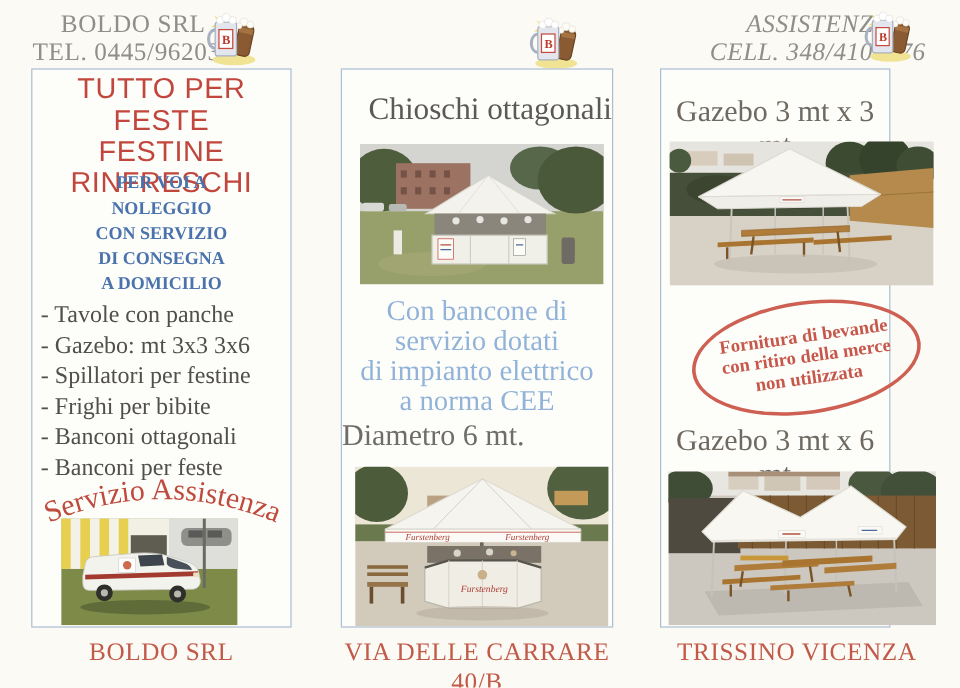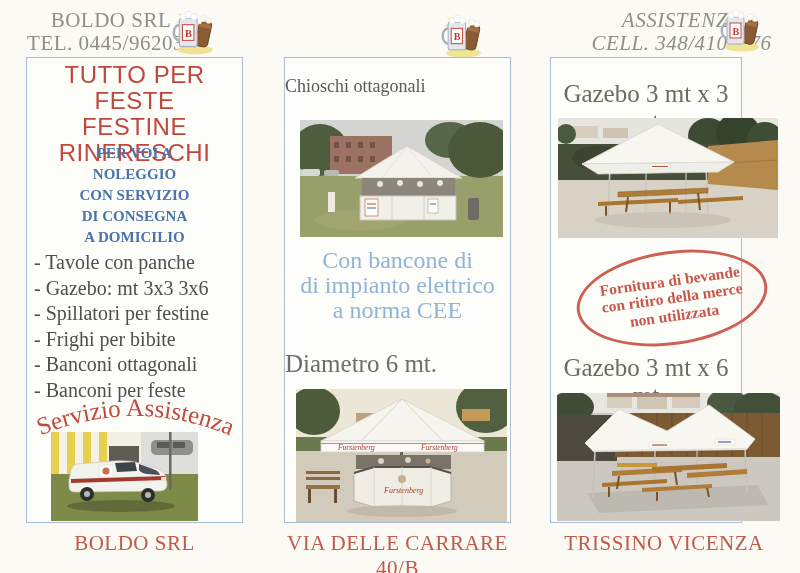--- a/index.html
+++ b/index.html
@@ -35,22 +35,22 @@
     font-weight:bold; font-size:15px; line-height:21px; color:#4a72ac;
   }
   .rentlist {
     position:absolute; top:192px; left:7px; width:205px;
     font-size:20px; line-height:25.5px; color:#514f4b;
   }
   .arc-svg { position:absolute; left:0px; top:334px; }
   .photo { position:absolute; }
 
   .c-title {
-    position:absolute; left:0; width:100%; text-align:left;
-    font-size:18px; color:#5b5955;
+    position:absolute; left:0; width:100%; text-align:right;
+    font-size:26px; color:#5b5955;
   }
   .c-desc {
     position:absolute; top:190px; left:0; width:100%; text-align:center;
     font-size:24px; line-height:25px; color:#92b3d9;
   }
   .c-diam {
     position:absolute; top:292px; left:0; width:100%; text-align:left;
     font-size:25px; color:#6f6d69;
   }
   .g-title {
@@ -215,20 +215,21 @@
     <rect x="65" y="79" width="13" height="17" fill="#fdfdf8" stroke="#cc4444" stroke-width="0.6"></rect>
     <line x1="67" y1="84" x2="76" y2="84" stroke="#b05040" stroke-width="1"></line>
     <line x1="67" y1="88" x2="76" y2="88" stroke="#4a6aa0" stroke-width="1"></line>
     <rect x="128" y="79" width="10" height="14" fill="#fdfdf8" stroke="#8a8a80" stroke-width="0.5"></rect>
     <line x1="130" y1="84" x2="136" y2="84" stroke="#4a6aa0" stroke-width="1"></line>
     <rect x="168" y="78" width="11" height="22" rx="2" fill="#6e6a64"></rect>
     <rect x="28" y="72" width="7" height="20" fill="#eceae2"></rect>
   </svg>
   <div class="c-desc">
     <div>Con bancone di</div>
+    <div>servizio dotati</div>
     <div>di impianto elettrico</div>
     <div>a norma CEE</div>
   </div>
   <div class="c-diam">Diametro 6 mt.</div>
 
   <svg class="photo" style="left:11px; top:331px" width="211" height="133" viewBox="0 0 211 133">
     <rect width="211" height="133" fill="#d2cabb"></rect>
     <rect width="211" height="62" fill="#ece6d6"></rect>
     <ellipse cx="18" cy="22" rx="26" ry="24" fill="#4c5c3a"></ellipse>
     <ellipse cx="190" cy="18" rx="30" ry="26" fill="#516140"></ellipse>

